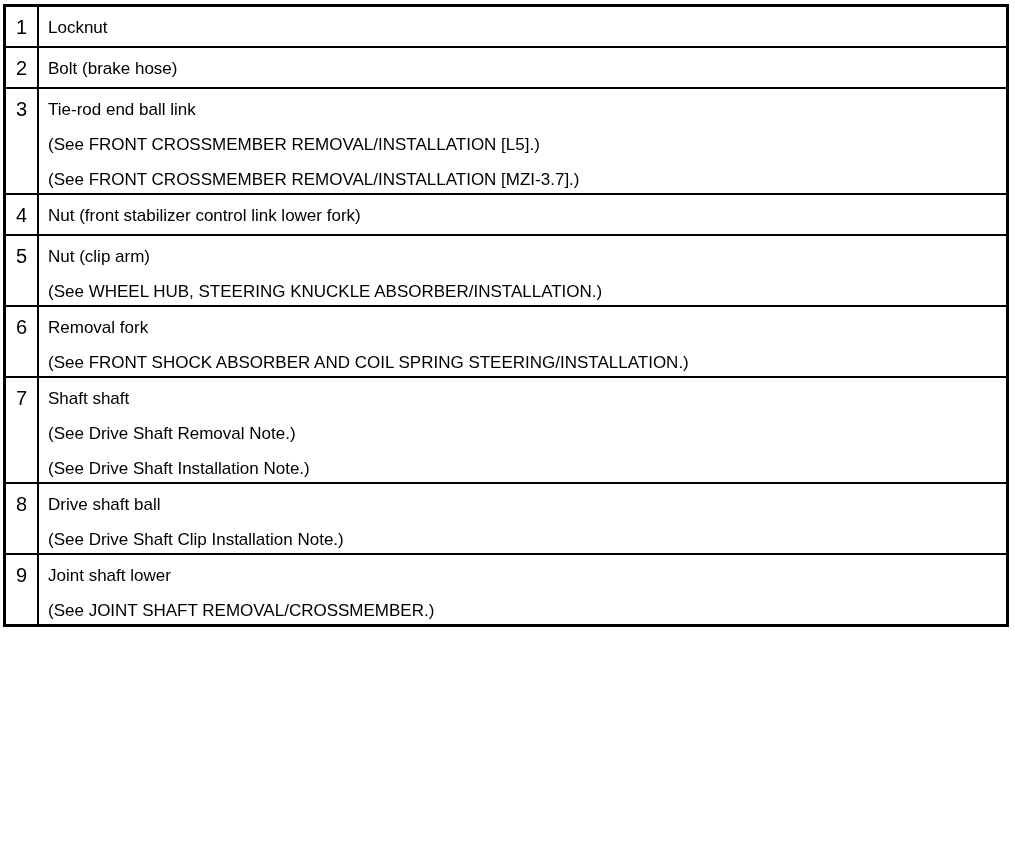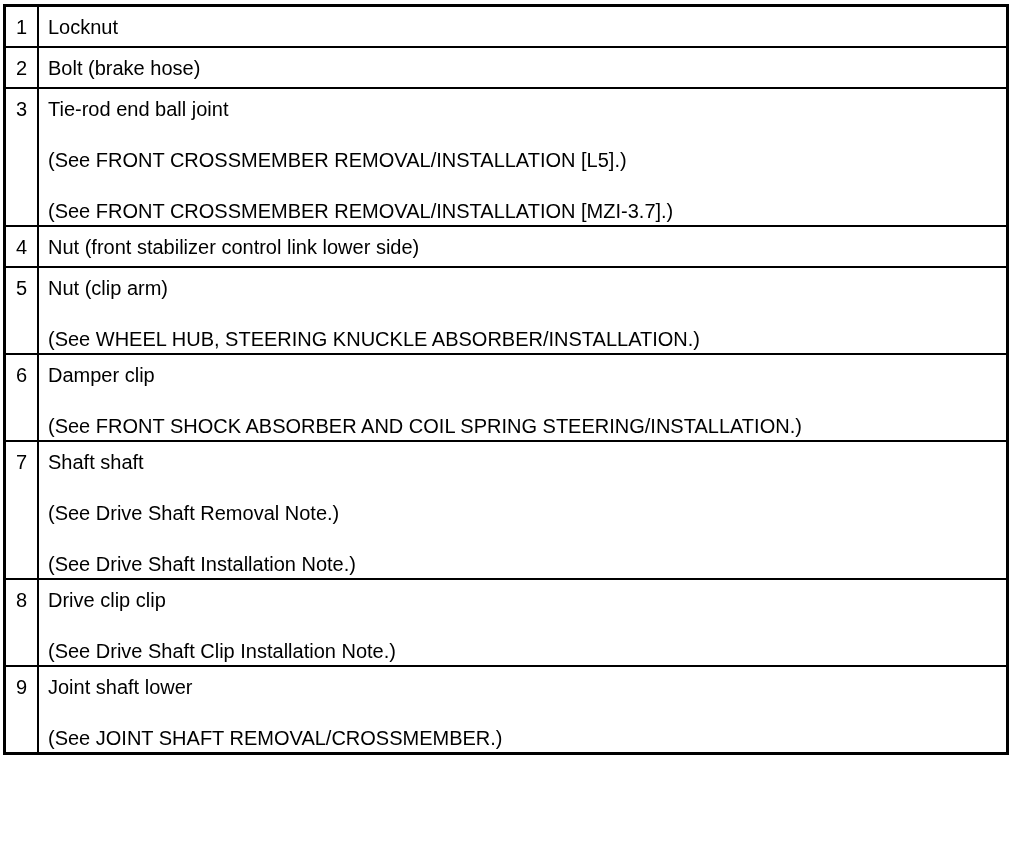--- a/index.html
+++ b/index.html
@@ -43,28 +43,28 @@
     width: 31px;
     border-right: 2px solid #000000;
     text-align: center;
     font-size: 20px;
     line-height: 26px;
     padding-top: 7px;
     padding-bottom: 6px;
   }
   td.desc-cell {
     padding: 7px 6px 0 9px;
-    font-size: 20px;
+    font-size: 17px;
     line-height: 27px;
   }
   .desc-main {
     white-space: nowrap;
   }
   .desc-note {
-    margin-top: 24px;
+    margin-top: 8px;
     white-space: nowrap;
   }
 </style>
 </head>
 <body>
 
 <div class="page">
   <table class="parts-table">
     <tbody>
 
@@ -78,62 +78,62 @@
       <tr>
         <td class="num-cell">2</td>
         <td class="desc-cell">
           <div class="desc-main">Bolt (brake hose)</div>
         </td>
       </tr>
 
       <tr>
         <td class="num-cell">3</td>
         <td class="desc-cell">
-          <div class="desc-main">Tie-rod end ball joint</div>
+          <div class="desc-main">Tie-rod end ball link</div>
           <div class="desc-note">(See FRONT CROSSMEMBER REMOVAL/INSTALLATION [L5].)</div>
           <div class="desc-note">(See FRONT CROSSMEMBER REMOVAL/INSTALLATION [MZI-3.7].)</div>
         </td>
       </tr>
 
       <tr>
         <td class="num-cell">4</td>
         <td class="desc-cell">
-          <div class="desc-main">Nut (front stabilizer control link lower side)</div>
+          <div class="desc-main">Nut (front stabilizer control link lower fork)</div>
         </td>
       </tr>
 
       <tr>
         <td class="num-cell">5</td>
         <td class="desc-cell">
           <div class="desc-main">Nut (clip arm)</div>
           <div class="desc-note">(See WHEEL HUB, STEERING KNUCKLE ABSORBER/INSTALLATION.)</div>
         </td>
       </tr>
 
       <tr>
         <td class="num-cell">6</td>
         <td class="desc-cell">
-          <div class="desc-main">Damper clip</div>
+          <div class="desc-main">Removal fork</div>
           <div class="desc-note">(See FRONT SHOCK ABSORBER AND COIL SPRING STEERING/INSTALLATION.)</div>
         </td>
       </tr>
 
       <tr>
         <td class="num-cell">7</td>
         <td class="desc-cell">
           <div class="desc-main">Shaft shaft</div>
           <div class="desc-note">(See Drive Shaft Removal Note.)</div>
           <div class="desc-note">(See Drive Shaft Installation Note.)</div>
         </td>
       </tr>
 
       <tr>
         <td class="num-cell">8</td>
         <td class="desc-cell">
-          <div class="desc-main">Drive clip clip</div>
+          <div class="desc-main">Drive shaft ball</div>
           <div class="desc-note">(See Drive Shaft Clip Installation Note.)</div>
         </td>
       </tr>
 
       <tr>
         <td class="num-cell">9</td>
         <td class="desc-cell">
           <div class="desc-main">Joint shaft lower</div>
           <div class="desc-note">(See JOINT SHAFT REMOVAL/CROSSMEMBER.)</div>
         </td>

